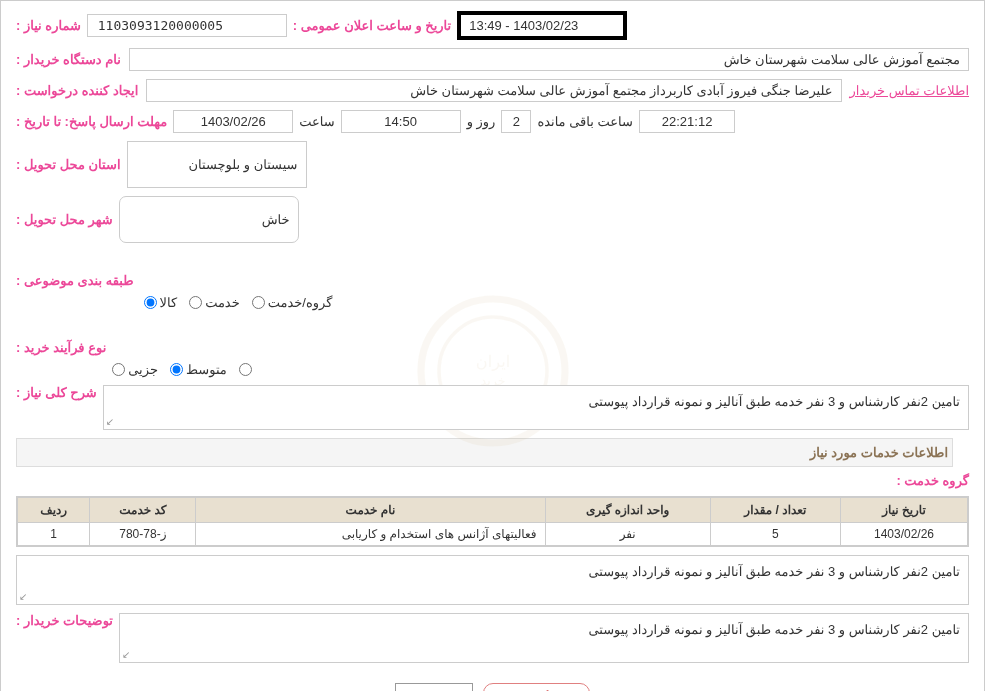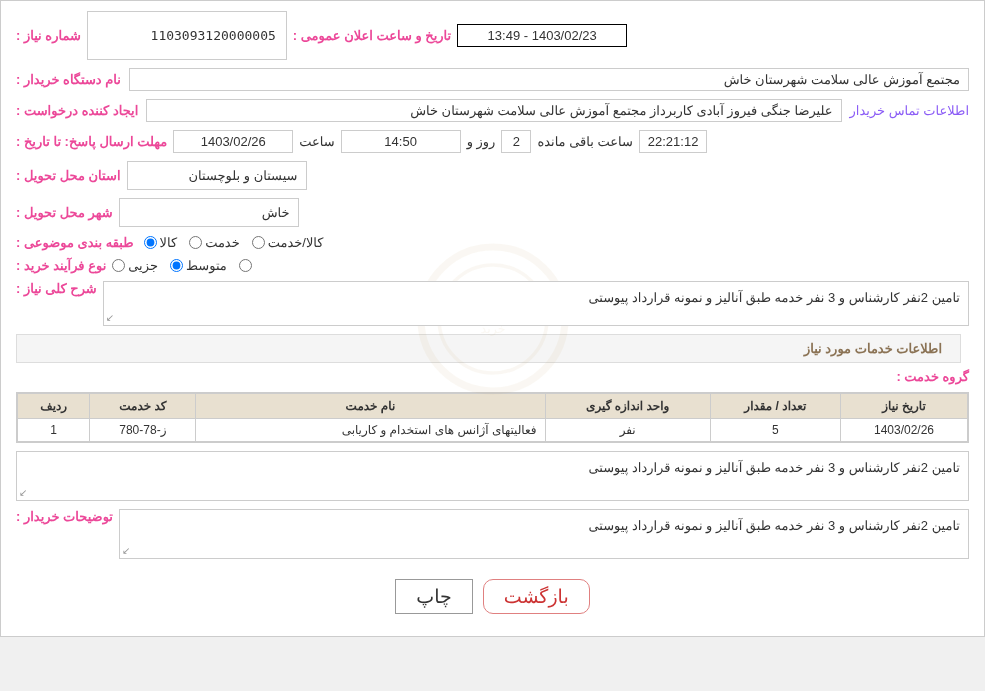--- a/index.html
+++ b/index.html
@@ -38,95 +38,97 @@
       padding: 3px 8px;
       background: #fff;
       min-width: 200px;
       text-align: right;
     }
     .info-value.wide {
       flex: 1;
     }
     .input-box {
       border: 1px solid #ccc;
-      padding: 6px 8px;
+      padding: 15px 8px;
       background: #fff;
       text-align: right;
     }
     .shomara-row {
       display: flex;
       align-items: center;
       justify-content: flex-end;
       margin-bottom: 8px;
       gap: 6px;
     }
     .shomara-val {
       border: 1px solid #ccc;
-      padding: 16px 10px;
+      padding: 3px 10px;
       background: #fff;
       min-width: 200px;
-      text-align: right;
+      text-align: left;
       font-family: monospace;
     }
     .tarikh-val {
-      border: 1px solid #000000;
+      border: 4px solid #000000;
       padding: 3px 8px;
       background: #fff;
       min-width: 170px;
-      text-align: center;
+      text-align: left;
     }
     .link-style {
-      color: #8b5cf6;
+      color: #ec4899;
+      text-decoration: underline;
       cursor: pointer;
     }
     .mohlat-row {
       display: flex;
       align-items: center;
       justify-content: flex-end;
       margin-bottom: 8px;
       gap: 6px;
     }
     .mohlat-box {
       border: 1px solid #ccc;
       padding: 3px 8px;
       background: #fff;
       min-width: 120px;
       text-align: center;
     }
     .small-box {
       border: 1px solid #ccc;
-      padding: 3px 8px;
+      padding: 3px 22px;
       background: #fff;
       min-width: 40px;
       text-align: center;
     }
     .radio-row {
       display: flex;
       align-items: center;
       justify-content: flex-end;
       margin-bottom: 8px;
       gap: 10px;
     }
     .radio-group {
       display: flex;
       gap: 12px;
       align-items: center;
     }
     .radio-item {
       display: flex;
       align-items: center;
       gap: 3px;
+      margin-top: 44px;
     }
     .section-header {
       background: #f5f5f5;
       border: 1px solid #ddd;
-      padding: 6px 18px;
+      padding: 6px 4px;
       font-weight: bold;
       color: #8B7355;
-      margin: 8px 8px 6px 0;
+      margin: 8px 16px 6px 0;
       text-align: right;
     }
     .table-wrapper {
       margin: 8px 0;
       border: 1px solid #ccc;
     }
     table {
       width: 100%;
       border-collapse: collapse;
     }
@@ -265,28 +267,28 @@
       <div class="mohlat-box">1403/02/26</div>
       <span class="inline-label">مهلت ارسال پاسخ: تا تاریخ :</span>
     </div>
 
     <div class="province-row">
       <div class="input-box" style="min-width:180px;">سیستان و بلوچستان</div>
       <span class="inline-label">استان محل تحویل :</span>
     </div>
 
     <div class="province-row">
-      <div class="input-box" style="min-width:180px;">خاش</div>
+      <div class="input-box" style="min-width:180px;border-radius:7px;">خاش</div>
       <span class="inline-label">شهر محل تحویل :</span>
     </div>
 
     <div class="radio-row">
       <div class="radio-group">
         <div class="radio-item">
-          <span>کالا/خدمت</span>
+          <span>گروه/خدمت</span>
           <input type="radio" name="tabagheh" style="">
         </div>
         <div class="radio-item">
           <span>خدمت</span>
           <input type="radio" name="tabagheh" style="">
         </div>
         <div class="radio-item">
           <span>کالا</span>
           <input type="radio" name="tabagheh" checked="" style="">
         </div>

